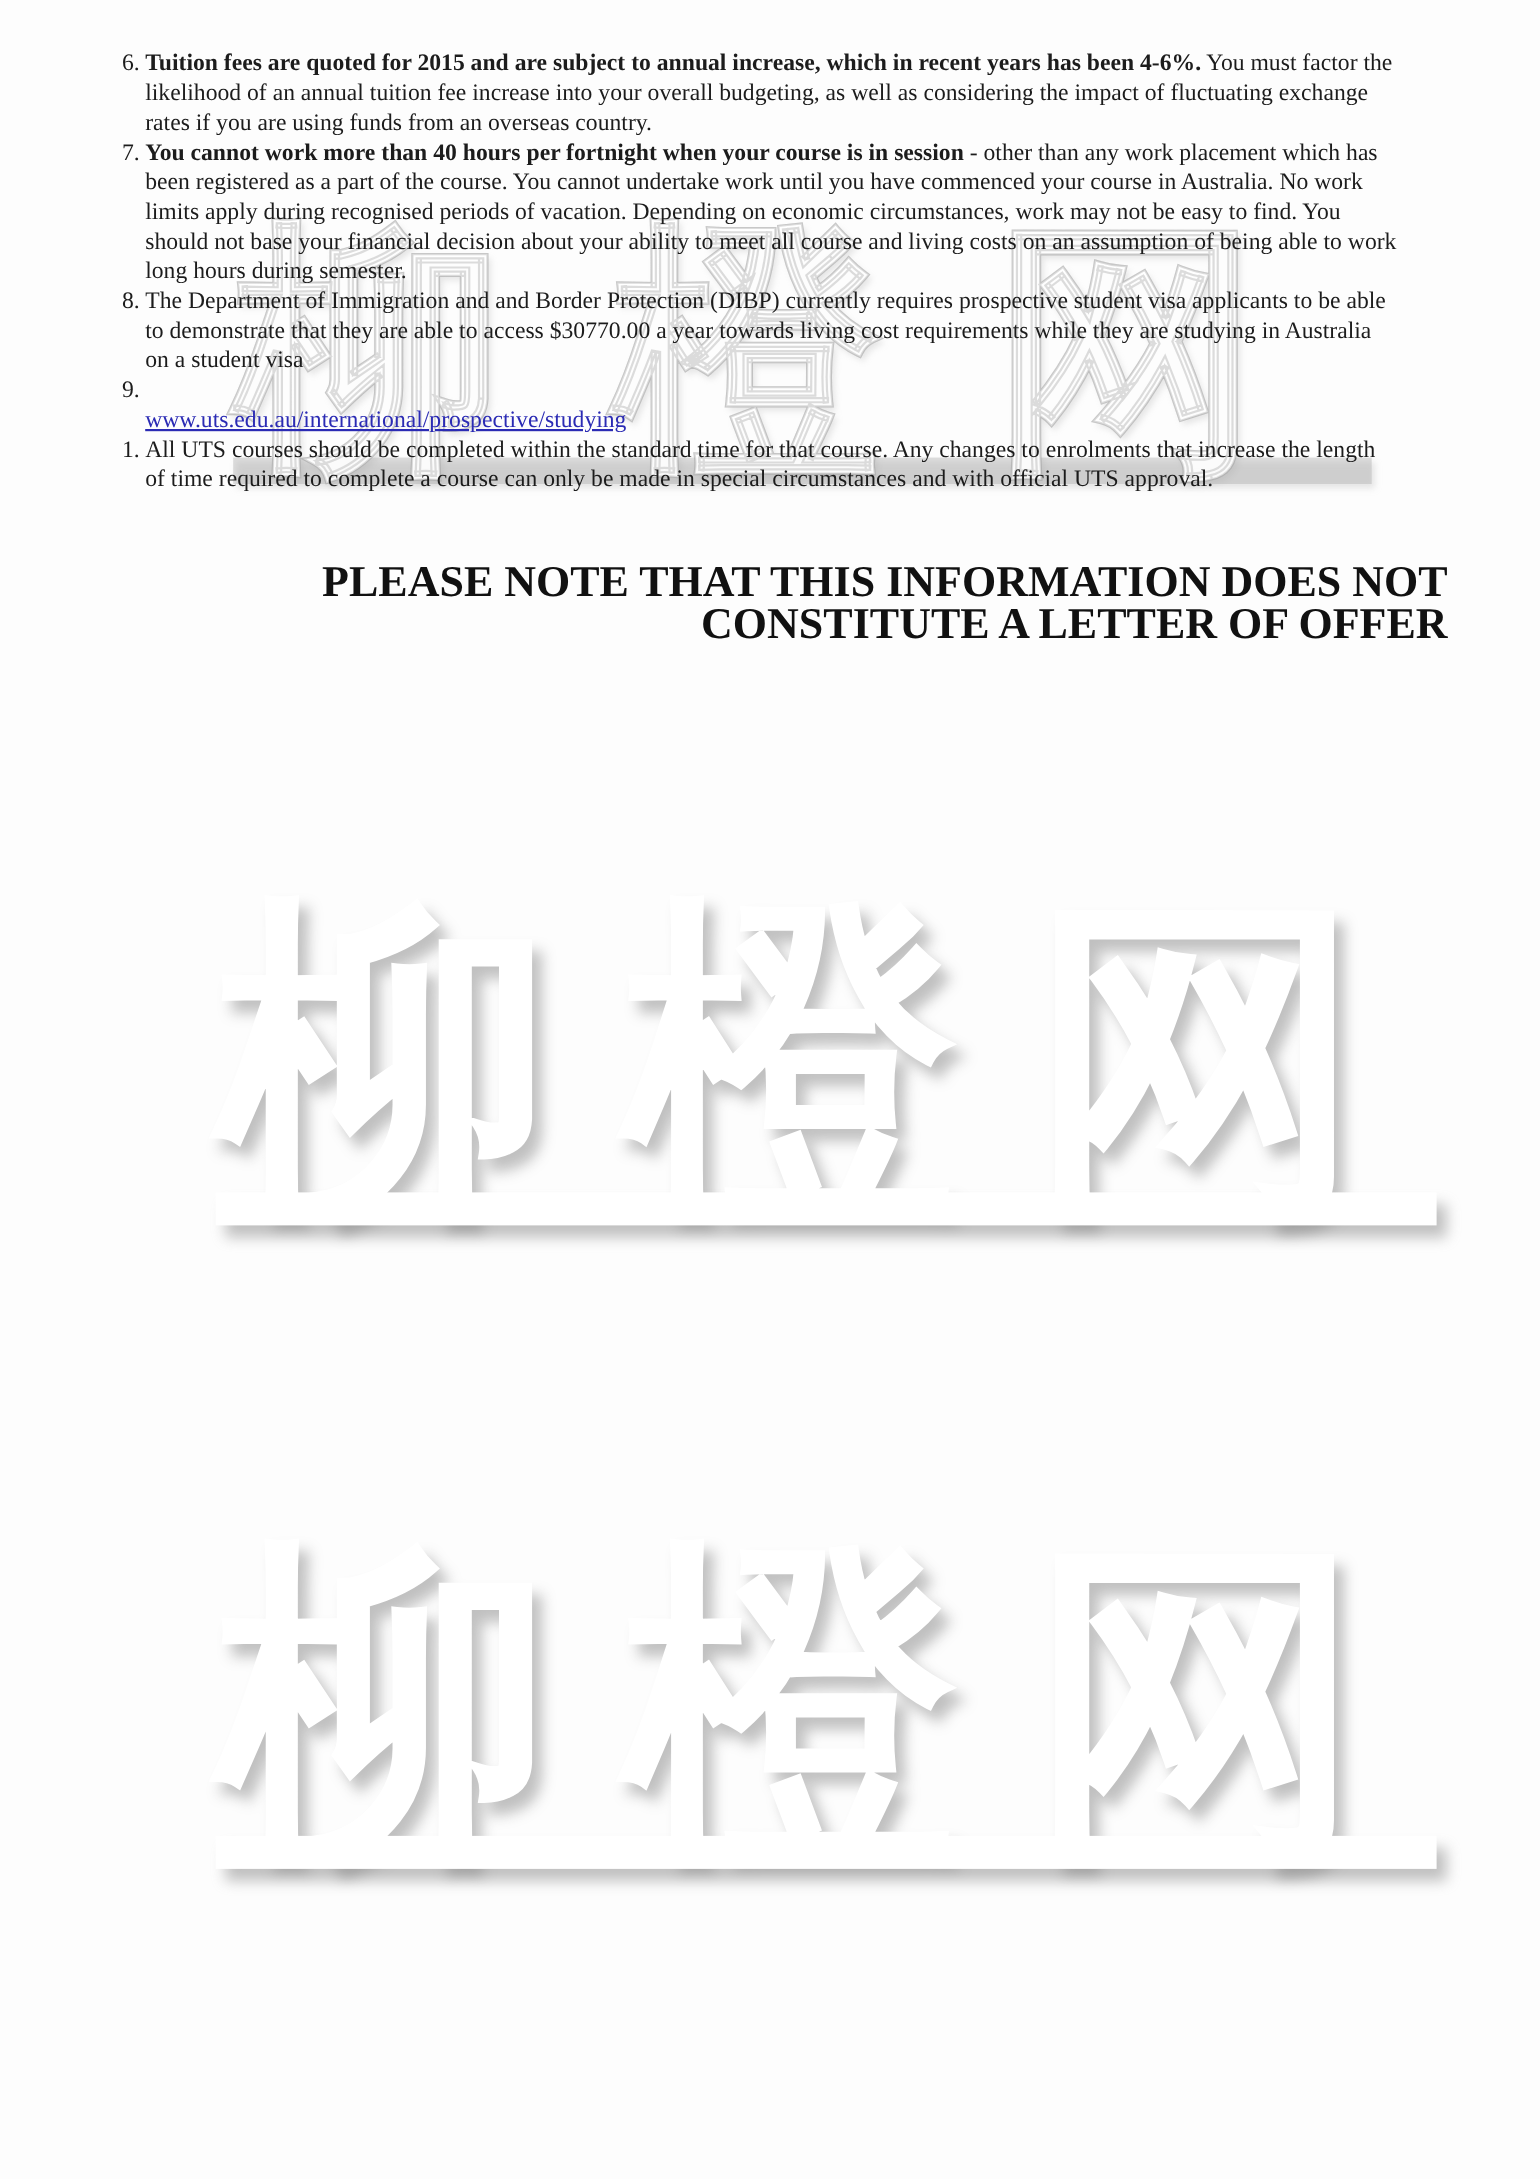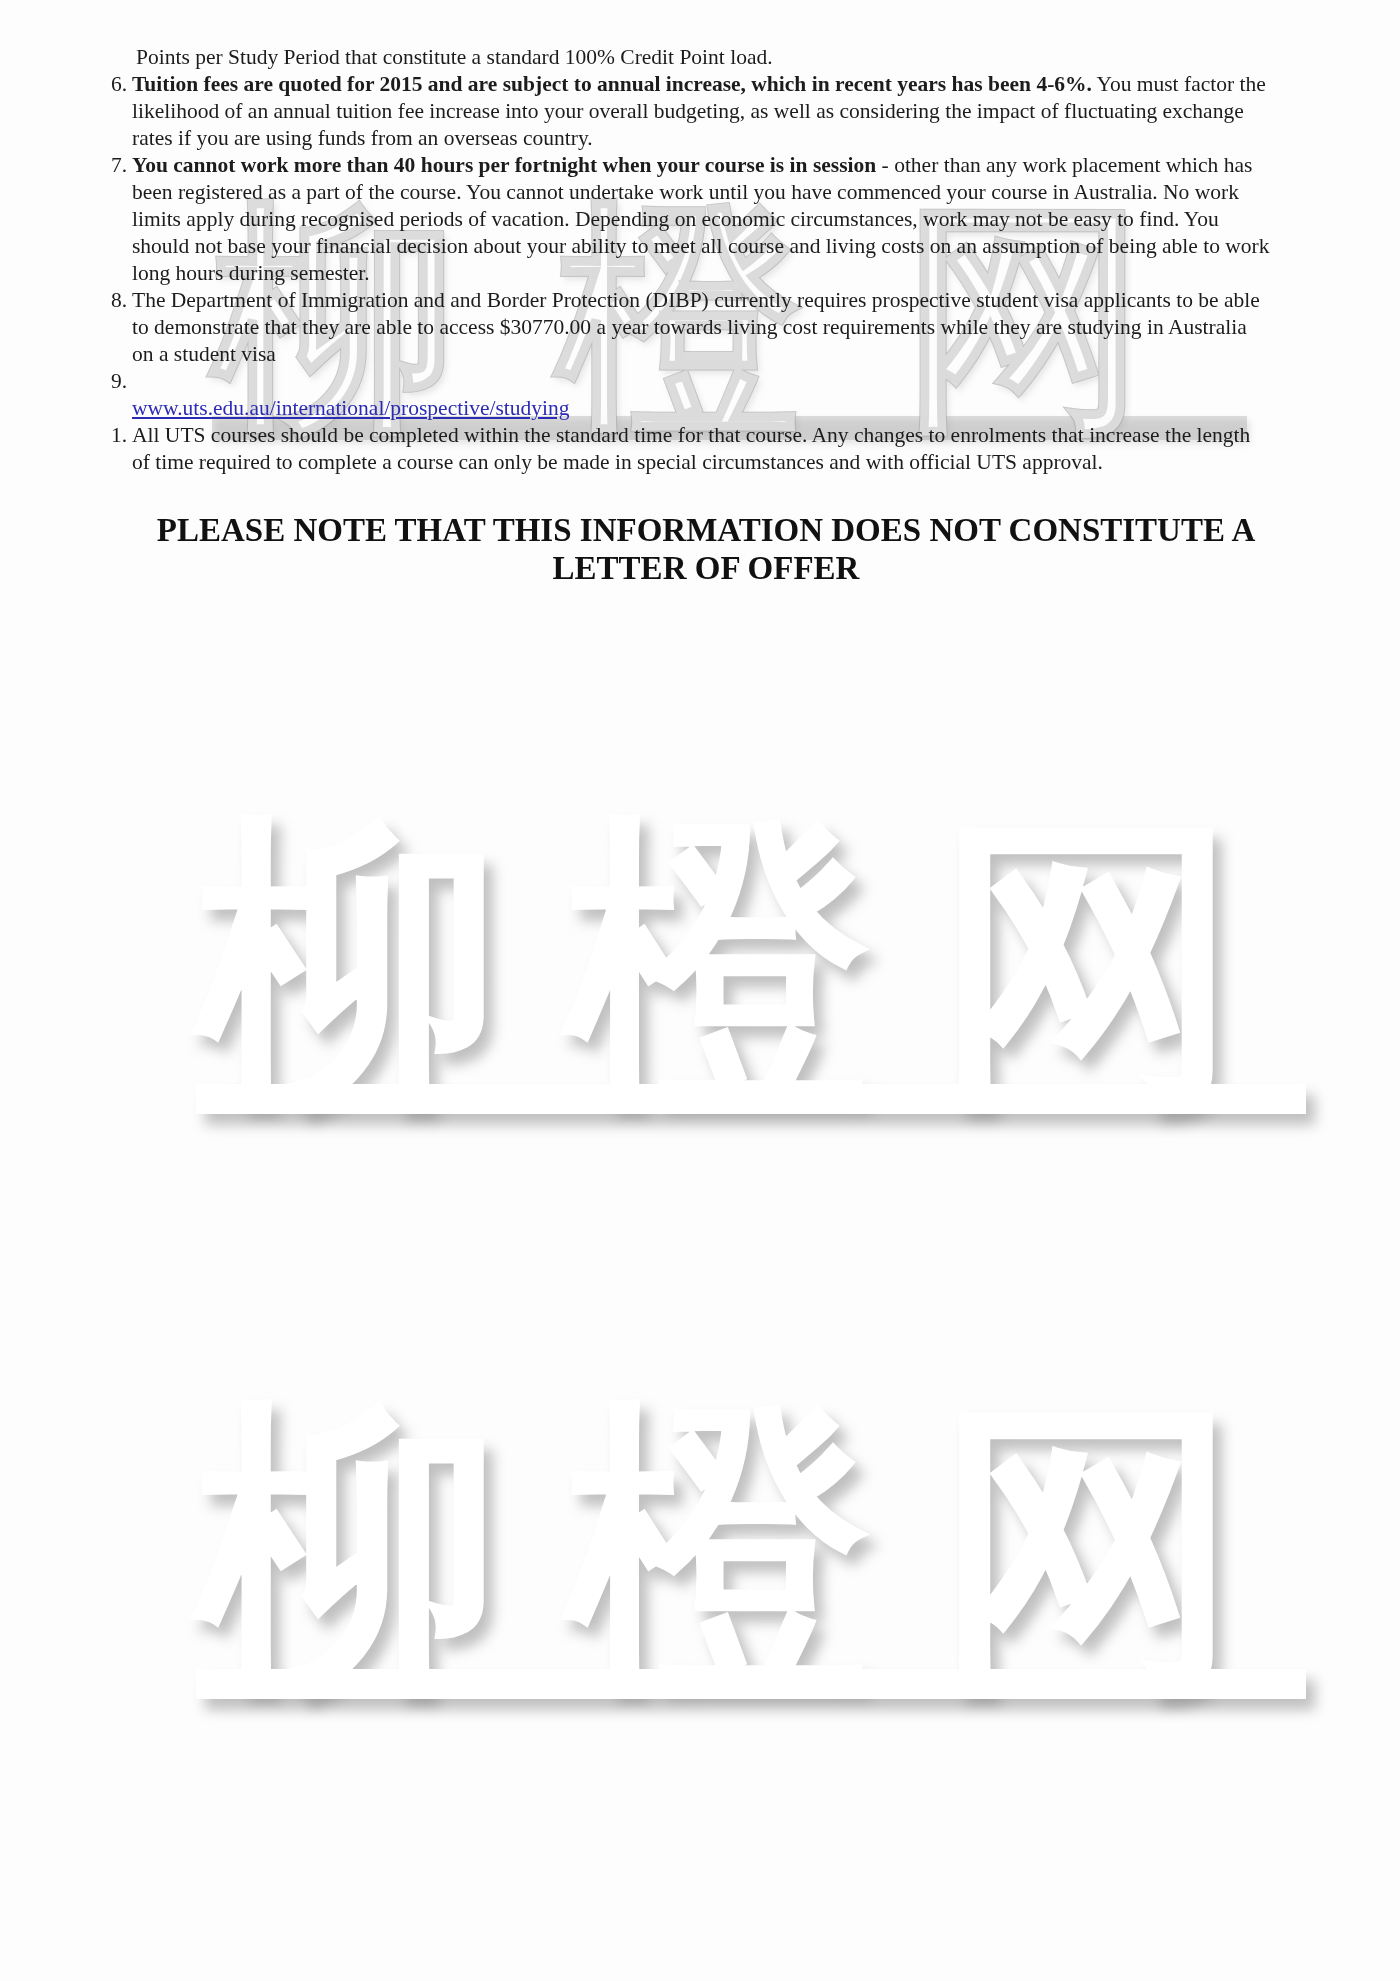--- a/index.html
+++ b/index.html
@@ -73,40 +73,39 @@
   }
   .bold { font-weight: bold; }
   a.doc-link {
     color: #2b2bb4;
     text-decoration: underline;
     text-align: right;
   }
   .notice {
     position: relative;
     z-index: 1;
-    margin: 35px auto 0;
+    margin: 61px auto 0;
     width: 1220px;
-    text-align: center;
+    text-align: right;
     font-weight: bold;
-    font-size: 33px;
+    font-size: 40px;
     line-height: 38px;
     color: #111111;
     font-family: "Liberation Serif", serif;
   }
 </style>
 </head>
 <body>
 
 <div class="wm wm-top">柳橙网</div>
 <div class="wm wm-mid">柳橙网</div>
 <div class="wm wm-bot">柳橙网</div>
 
 <div class="doc">
 
-  <div class="cont-line">Points per Study Period that constitute a standard 100% Credit Point load.</div>
 
   <div class="list">
 
     <div class="li">
       <span class="num">6.</span>
       <div class="txt"><span class="bold">Tuition fees are quoted for 2015 and are subject to annual increase, which in recent years has been 4-6%.</span><span> You must factor the likelihood of an annual tuition fee increase into your overall budgeting, as well as considering the impact of fluctuating exchange rates if you are using funds from an overseas country.</span></div>
     </div>
 
     <div class="li">
       <span class="num">7.</span>

